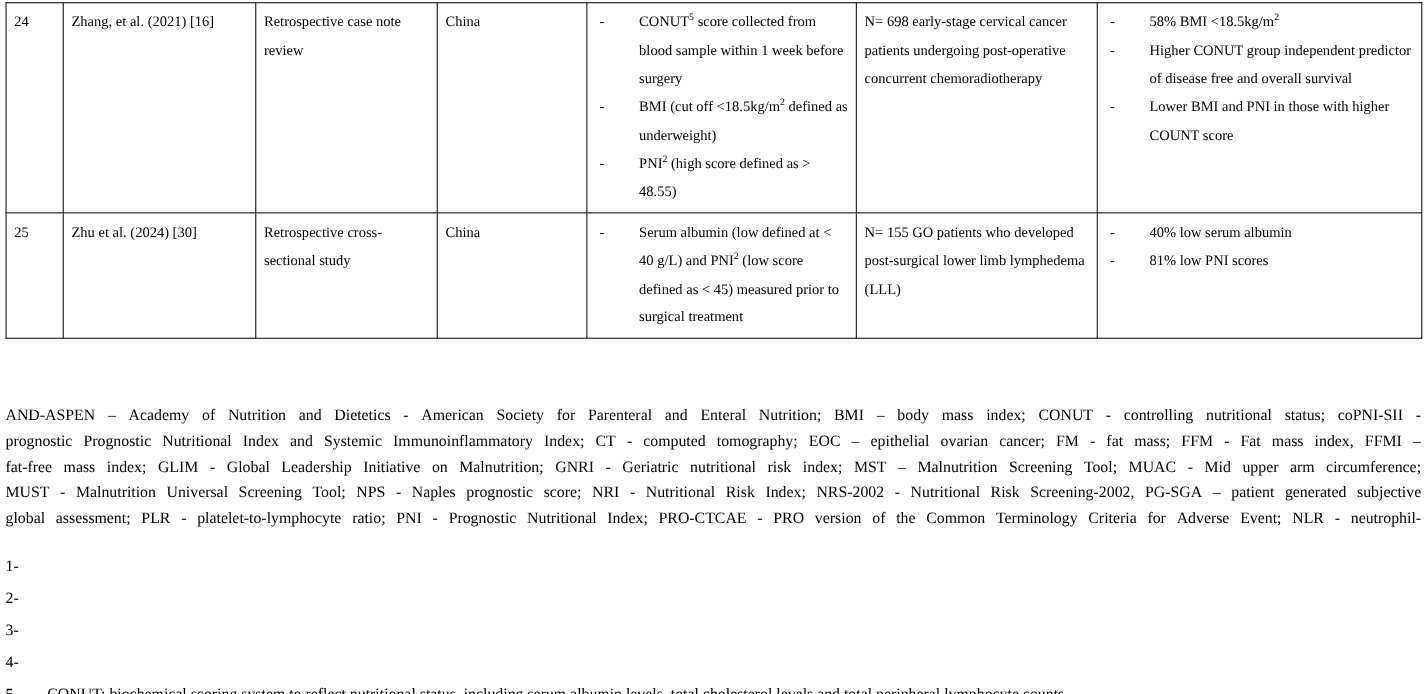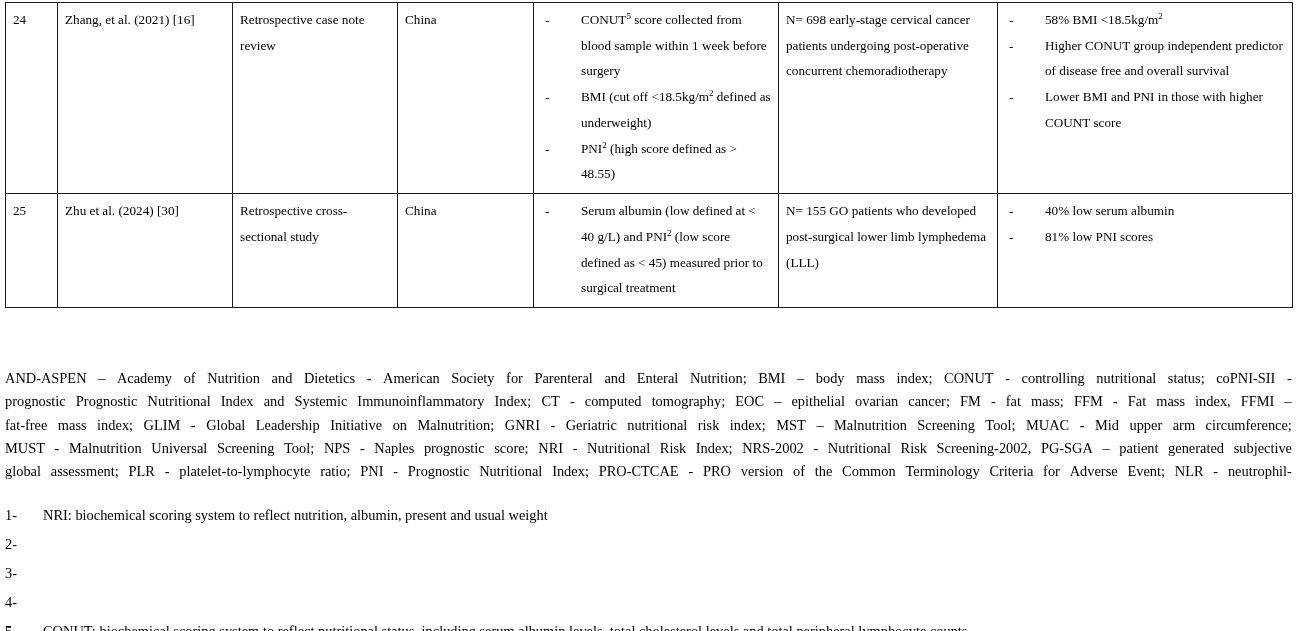--- a/index.html
+++ b/index.html
@@ -337,21 +337,20 @@
         <span>Event;</span>
         <span>NLR</span>
         <span>-</span>
         <span>neutrophil-</span>
       </div>
     </div>
 
   <div class="footnotes">
       <div class="footnote-row">
         <span class="footnote-num">1-</span>
-        <span class="footnote-text">NRI: biochemical scoring system to reflect nutrition, albumin, present and usual weight</span>
       </div>
       <div class="footnote-row">
         <span class="footnote-num">2-</span>
       </div>
       <div class="footnote-row">
         <span class="footnote-num">3-</span>
       </div>
       <div class="footnote-row">
         <span class="footnote-num">4-</span>
       </div>

